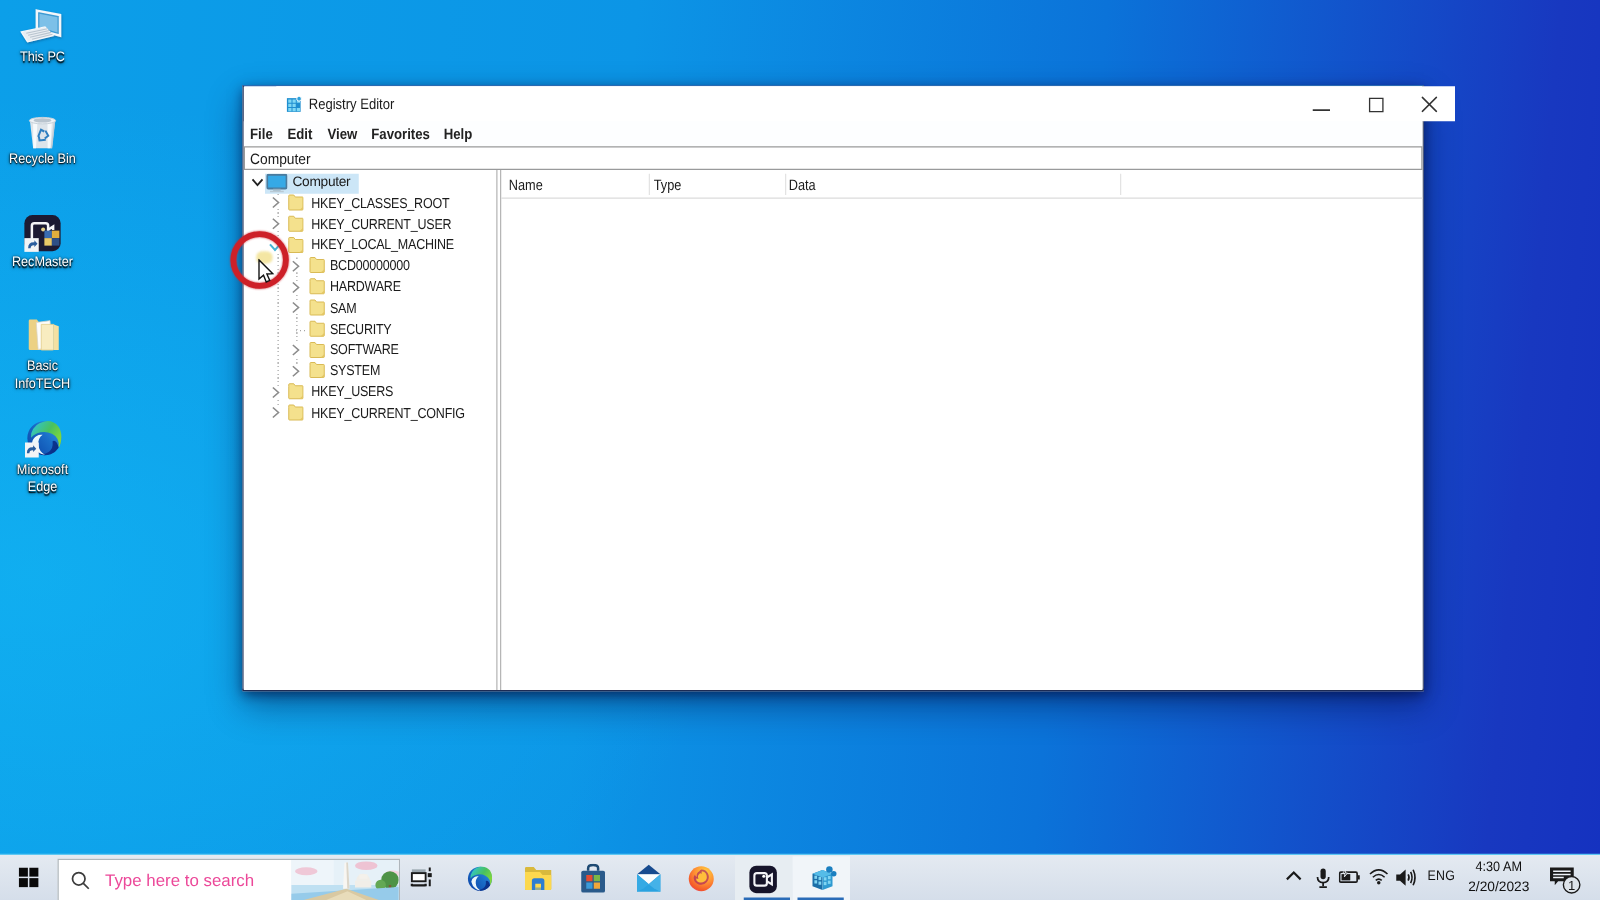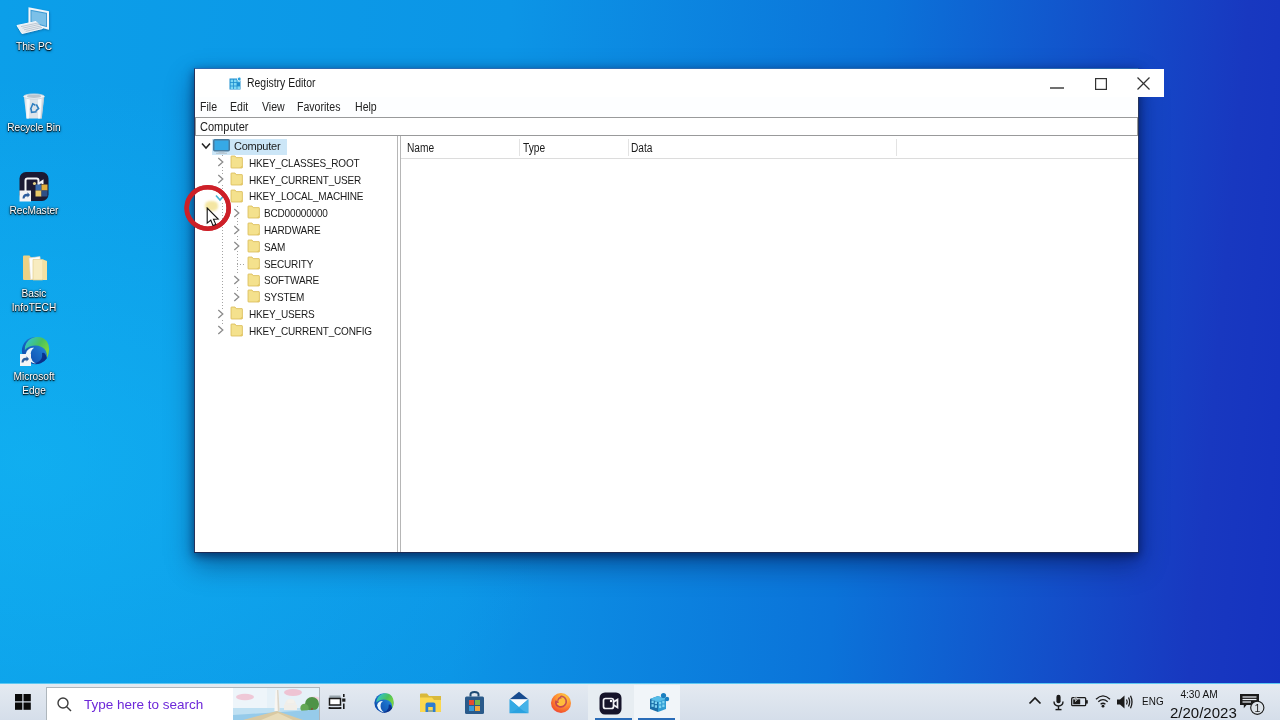--- a/index.html
+++ b/index.html
@@ -13,21 +13,21 @@
   
   .dlabel { position:absolute; color:#fff; font-size:11px; text-align:center; line-height:13.5px; transform:scaleX(0.92);
             text-shadow: 0 1px 1px rgba(0,0,0,.95), 0 0 2px rgba(0,0,0,.85), 0 1px 3px rgba(0,0,0,.7); width:70px; }
 
   
   #win { position:absolute; left:194px; top:68px; width:945px; height:485px; background:#fff;
          border:1px solid #26345c; border-top:1.5px solid #2a6ab2; border-bottom:2.5px solid #1d2b54;
          box-shadow: 0 3px 9px rgba(2,12,60,.6), 0 12px 26px rgba(2,12,60,.42); }
   #titlebar { position:absolute; left:0; top:0; width:100%; height:28px; background:#fff;margin-left:26px; }
   #titletext { position:absolute; left:26px; top:7px; font-size:12px; color:#1a1a1a; transform:scaleX(0.87); transform-origin:0 50%; }
-  #menubar { position:absolute; left:0; top:28px; width:100%; height:20px; background:#fdfeff; font-size:12px; color:#222; }
+  #menubar { position:absolute; left:0; top:28px; width:100%; height:20px; background:#fdfeff; font-size:12px; color:#222;font-weight:bold; }
   .mi { position:absolute; top:3px; transform:scaleX(0.88); transform-origin:0 50%; }
   #addrbar { position:absolute; left:0; top:48px; width:100%; height:19px; background:#fff; border:1px solid #999a9b; }
   #addrbar span { position:absolute; left:3.5px; top:2px; font-size:12px; color:#1a1a1a; transform:scaleX(0.92); transform-origin:0 50%; }
   #content { position:absolute; left:0; top:67px; width:943px; height:416px; background:#fff; }
   #splitA { position:absolute; left:202px; top:0; width:1px; height:100%; background:#b6b6b6; }
   #splitB { position:absolute; left:205px; top:0; width:1px; height:100%; background:#b6b6b6; }
   
   .colsep { position:absolute; top:3px; width:1px; height:17px; background:#e3e3e3; }
   #hdrline { position:absolute; left:206px; top:22px; width:737px; height:1px; background:#dcdcdc; }
   .hdrtxt { position:absolute; top:5px; font-size:12px; color:#1a1a1a; transform:scaleX(0.85); transform-origin:0 50%; }
@@ -38,21 +38,21 @@
   .trow0 { font-size:11px; letter-spacing:-0.25px; transform:none; }
   .chev { position:absolute; }
   .dots-v { position:absolute; width:1px; background-image:repeating-linear-gradient(to bottom, #a4a4a4 0 1px, transparent 1px 3px); }
   .dots-h { position:absolute; height:1px; background-image:repeating-linear-gradient(to right, #a4a4a4 0 1px, transparent 1px 3px); }
 
   
   #taskbar { position:absolute; left:0; top:682.5px; width:1280px; height:37.5px;
              background: linear-gradient(#e4eaf1, #d5deea);
              border-top:1.5px solid #5ec8f2; }
   #searchbox { position:absolute; left:46px; top:3px; width:274px; height:34px; background:#fff; border:1px solid #aeb6bc; }
-  #searchtext { position:absolute; left:37px; top:9.5px; font-size:13.5px; color:#6d28d9; }
+  #searchtext { position:absolute; left:37px; top:9.5px; font-size:13.5px; color:#ec4899; }
   .tray { position:absolute; color:#111; }
 </style>
 </head>
 <body>
 <svg width="0" height="0" style="position:absolute">
   <defs>
     <g id="fold">
       <path d="M1 3.2 L1 1.6 Q1 1 1.6 1 L5 1 L6.2 2.6 L12 2.6 Q12.4 2.6 12.4 3.2 L12.4 12.4 Q12.4 13 11.8 13 L1.6 13 Q1 13 1 12.4 Z" fill="#f4e18d" stroke="#d9ba55" stroke-width="0.8"></path>
       <path d="M9.5 13 L12.4 10.4 L12.4 12.4 Q12.4 13 11.8 13 Z" fill="#e4c765"></path>
     </g>
@@ -481,21 +481,21 @@
     <svg class="abs" style="left:1116px;top:10px" width="18" height="16" viewBox="0 0 18 16">
       <polygon points="1,5.5 4,5.5 8.5,1.5 8.5,14.5 4,10.5 1,10.5" fill="#1a1a1a"></polygon>
       <g fill="none" stroke="#1a1a1a" stroke-width="1.3">
         <path d="M10.5 5.5 Q12 8 10.5 10.5"></path>
         <path d="M12.5 3.5 Q14.8 8 12.5 12.5"></path>
         <path d="M14.5 1.8 Q17.5 8 14.5 14.2"></path>
       </g>
     </svg>
     <div class="tray" style="left:1141.5px;top:11.5px;font-size:11px;letter-spacing:0.2px;transform:scaleX(0.9);transform-origin:0 50%">ENG</div>
     <div class="tray" style="left:1170px;top:4.5px;width:58px;text-align:center;font-size:11px;transform:scaleX(0.92)">4:30 AM</div>
-    <div class="tray" style="left:1170px;top:20px;width:58px;text-align:center;font-size:15px">2/20/2023</div>
+    <div class="tray" style="left:1170px;top:20px;width:58px;text-align:center;font-size:11px">2/20/2023</div>
 
     <svg class="abs" style="left:1239px;top:9.5px" width="26" height="23" viewBox="0 0 26 23">
       <path d="M1 1 L20 1 L20 12 L7.5 12 L4.8 15.2 L4.8 12 L1 12 Z" fill="#1a1a1a"></path>
       <g stroke="#eef2f7" stroke-width="1.2">
         <line x1="3.5" y1="4" x2="17.5" y2="4"></line>
           <line x1="3.5" y1="6.5" x2="17.5" y2="6.5"></line>
           <line x1="3.5" y1="9" x2="12" y2="9"></line>
       </g>
       <circle cx="18.3" cy="14.8" r="6.6" fill="#dde3e9" stroke="#1a1a1a" stroke-width="1.1"></circle>
       <text x="18.3" y="18.7" text-anchor="middle" font-size="10.5" fill="#1a1a1a" font-family="Liberation Sans">1</text>

